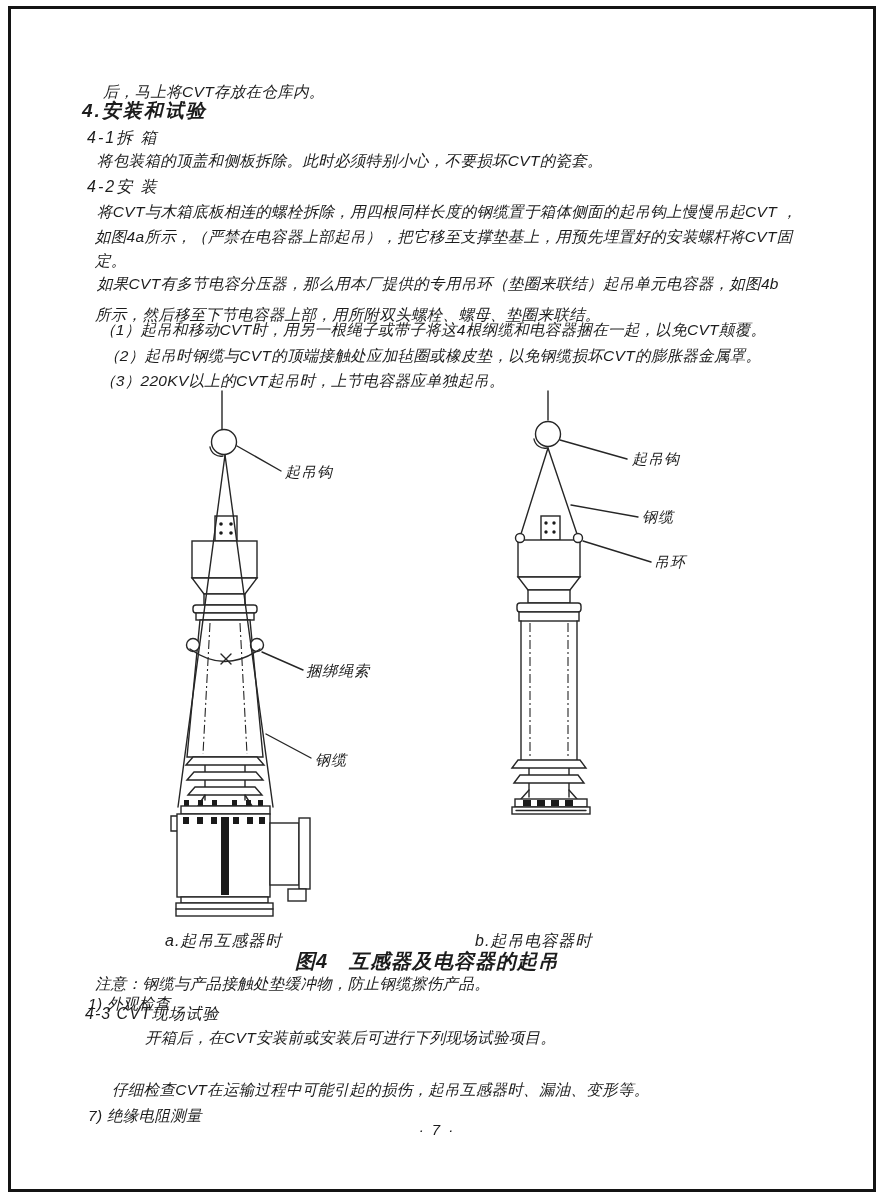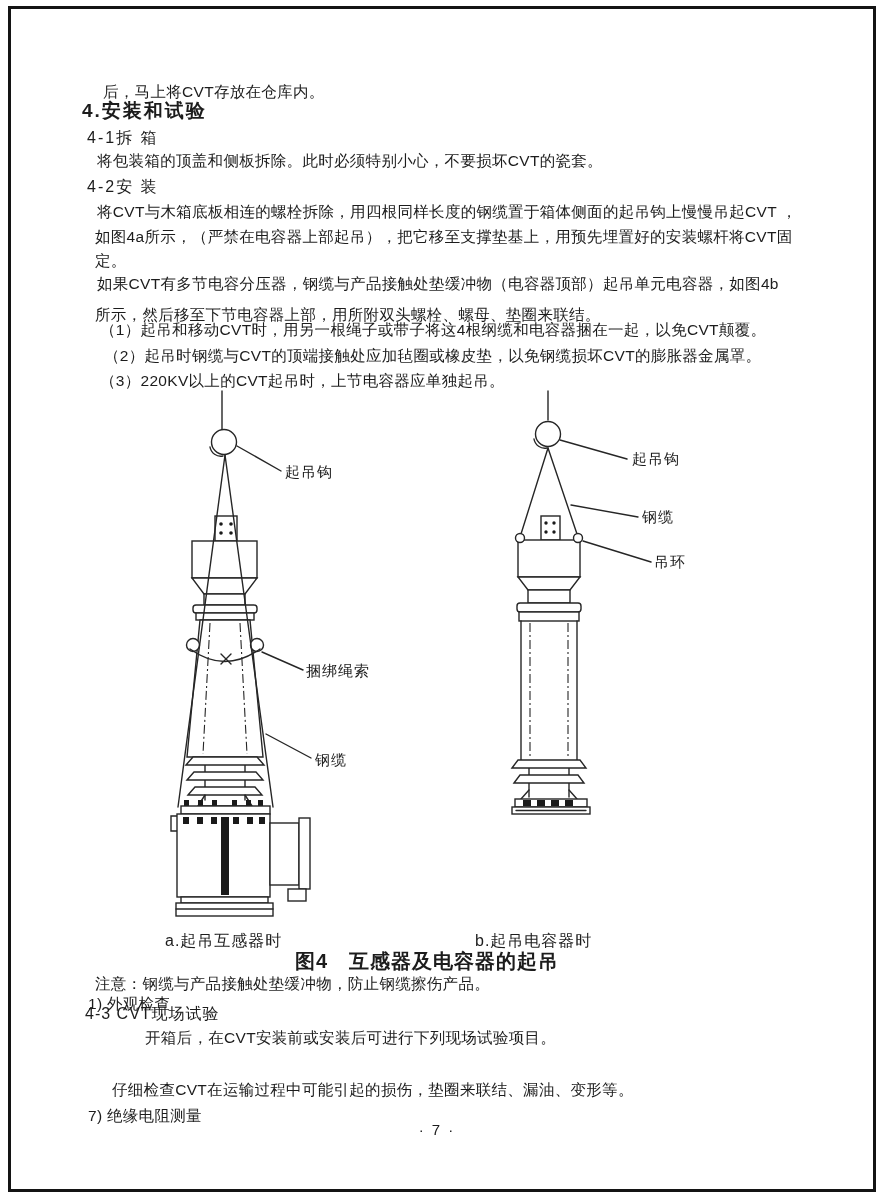--- a/index.html
+++ b/index.html
@@ -1,19 +1,19 @@
 <!DOCTYPE html>
 <html><head>
 <meta charset="utf-8">
 <style>
   html,body{margin:0;padding:0;background:#e8e8e8;}
   #page{
     position:relative;width:885px;height:1200px;background:#ffffff;
     font-family:"Liberation Sans","DejaVu Sans",sans-serif;
-    color:#1c1c1c;overflow:hidden;margin:0 auto;
+    color:#1c1c1c;overflow:hidden;margin:0 auto;font-style:italic;
   }
   #frame{
     position:absolute;left:8px;top:6px;right:9px;bottom:8px;
     border:3px solid #141414;pointer-events:none;
   }
   .ln{position:absolute;white-space:pre;font-size:15.5px;letter-spacing:0.3px;line-height:1.3;}
   .h-big{font-size:19px;font-weight:600;letter-spacing:2px;}
   .h-sub{font-size:16px;letter-spacing:2px;}
   .h-sec{font-size:16px;letter-spacing:1px;}
   .cap{font-size:16px;letter-spacing:1px;}
@@ -33,21 +33,21 @@
   <div id="frame"></div>
 
   <div class="ln" style="left:103px;top:82px;">后，马上将CVT存放在仓库内。</div>
   <div class="ln h-big" style="left:82px;top:99px;">4.安装和试验</div>
   <div class="ln h-sub" style="left:87px;top:128px;">4-1拆 箱</div>
   <div class="ln" style="left:97px;top:151px;">将包装箱的顶盖和侧板拆除。此时必须特别小心，不要损坏CVT的瓷套。</div>
   <div class="ln h-sub" style="left:87px;top:177px;">4-2安 装</div>
   <div class="ln" style="left:97px;top:202px;">将CVT与木箱底板相连的螺栓拆除，用四根同样长度的钢缆置于箱体侧面的起吊钩上慢慢吊起CVT ，</div>
   <div class="ln" style="left:95px;top:227px;">如图4a所示，（严禁在电容器上部起吊），把它移至支撑垫基上，用预先埋置好的安装螺杆将CVT固</div>
   <div class="ln" style="left:95px;top:251px;">定。</div>
-  <div class="ln" style="left:97px;top:274px;">如果CVT有多节电容分压器，钢缆与产品接触处垫缓冲物（电容器顶部）起吊单元电容器，如图4b</div>
+  <div class="ln" style="left:97px;top:274px;">如果CVT有多节电容分压器，那么用本厂提供的专用吊环（垫圈来联结）起吊单元电容器，如图4b</div>
   <div class="ln" style="left:95px;top:297px;margin-top:8px;">所示，然后移至下节电容器上部，用所附双头螺栓、螺母、垫圈来联结。</div>
   <div class="ln" style="left:100px;top:320px;">（1）起吊和移动CVT时，用另一根绳子或带子将这4根纲缆和电容器捆在一起，以免CVT颠覆。</div>
   <div class="ln" style="left:104px;top:346px;">（2）起吊时钢缆与CVT的顶端接触处应加毡圈或橡皮垫，以免钢缆损坏CVT的膨胀器金属罩。</div>
   <div class="ln" style="left:100px;top:371px;">（3）220KV以上的CVT起吊时，上节电容器应单独起吊。</div>
 
   <svg style="left:100px;top:385px;" width="280" height="540" viewBox="100 385 280 540">
     <g>
 
       <line class="sk" x1="222" y1="391" x2="222" y2="430"></line>
       <circle class="skf" cx="224" cy="442" r="12.5"></circle>
@@ -171,17 +171,17 @@
   </svg>
 
   <div class="ln cap" style="left:165px;top:931px;">a.起吊互感器时</div>
   <div class="ln cap" style="left:475px;top:931px;">b.起吊电容器时</div>
   <div class="ln fig-title" style="left:295px;top:948px;">图4　互感器及电容器的起吊</div>
   <div class="ln" style="left:95px;top:974px;">注意：钢缆与产品接触处垫缓冲物，防止钢缆擦伤产品。</div>
 
   <div class="ln h-sec" style="left:85px;top:1004px;">4-3 CVT现场试验</div>
   <div class="ln" style="left:145px;top:1028px;">开箱后，在CVT安装前或安装后可进行下列现场试验项目。</div>
   <div class="ln" style="left:88px;top:994px;">1) 外观检查</div>
-  <div class="ln" style="left:112px;top:1080px;">仔细检查CVT在运输过程中可能引起的损伤，垫圈来联结、漏油、变形等。</div>
+  <div class="ln" style="left:112px;top:1080px;">仔细检查CVT在运输过程中可能引起的损伤，起吊互感器时、漏油、变形等。</div>
   <div class="ln" style="left:88px;top:1106px;">7) 绝缘电阻测量</div>
 
   <div class="ln pagenum" style="left:377px;top:1120px;">· 7 ·</div>
 </div>
 
 </body></html>

